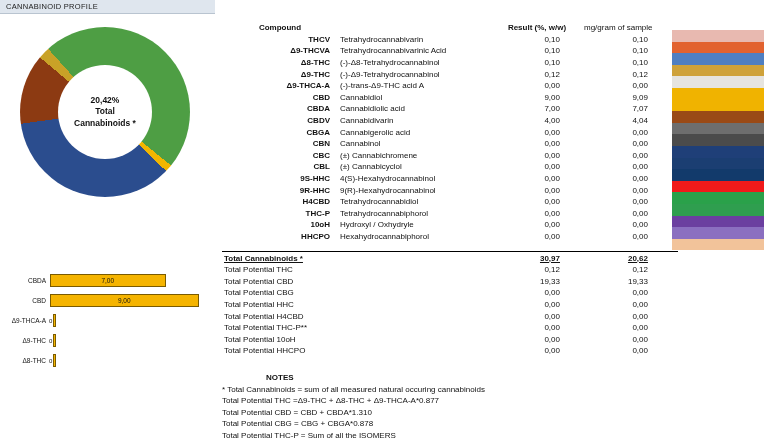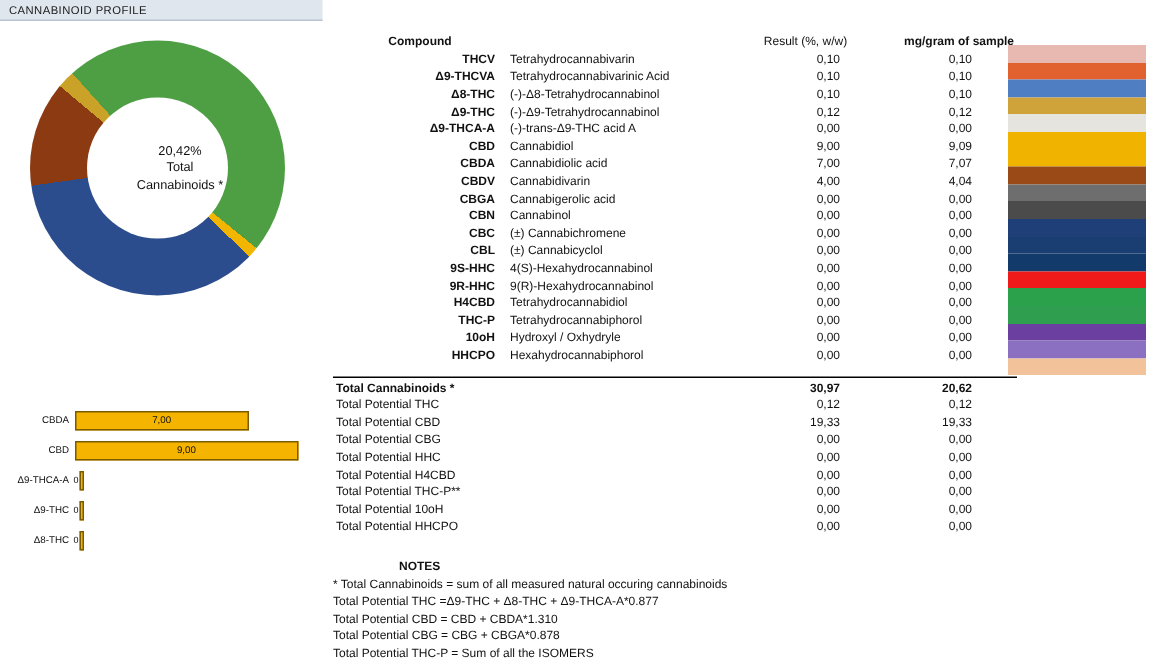--- a/index.html
+++ b/index.html
@@ -33,23 +33,23 @@
       #8c3a12 262deg 310deg,
       #c9a227 310deg 318deg,
       #4e9e44 318deg 360deg
     );
   }
   .donut:after{
     content:"";position:absolute;left:38px;top:38px;width:94px;height:94px;
     border-radius:50%;background:#fff;
   }
   .donut-label{
-    position:absolute;left:27px;top:5px;width:170px;height:170px;
+    position:absolute;left:12px;top:5px;width:170px;height:170px;
     display:flex;flex-direction:column;align-items:center;justify-content:center;
-    font-size:8.5px;font-weight:normal;line-height:1.35;text-align:center;color:#111;
+    font-size:8.5px;font-weight:bold;line-height:1.35;text-align:center;color:#111;
   }
   
   .bars{
     position:absolute;left:0px;top:272px;width:215px;height:110px;
   }
   .bar-row{
     display:flex;align-items:center;height:17px;margin-bottom:3px;
   }
   .bar-cat{
     width:46px;text-align:right;padding-right:3px;font-size:6.5px;color:#111;
@@ -63,30 +63,30 @@
   }
   .bar-fill.tiny{justify-content:flex-start;}
   
   .table{
     position:absolute;left:222px;top:6px;width:548px;margin-top:16px;
   }
   table{border-collapse:collapse;width:440px;table-layout:fixed;}
   th,td{font-size:8px;padding:0 2px;height:11.6px;vertical-align:middle;}
   th.c-comp{width:112px;text-align:center;font-weight:bold;}
   th.c-name{width:150px;text-align:left;font-weight:bold;}
-  th.c-res{width:86px;text-align:center;font-weight:normal;}
-  th.c-mg{width:92px;text-align:right;font-weight:bold;line-height:1.05;}
+  th.c-res{width:86px;text-align:center;font-weight:bold;}
+  th.c-mg{width:92px;text-align:left;font-weight:normal;line-height:1.05;}
   td.c-comp{text-align:right;font-weight:bold;padding-right:8px;}
   td.c-name{text-align:left;}
   td.c-res{text-align:right;padding-right:22px;}
   td.c-mg{text-align:right;padding-right:30px;}
   .rule-top td{border-top:1px solid #000;}
   .totals td{font-size:8px;height:11.6px;}
   .totals .lbl{text-align:left;padding-left:2px;}
-  .totals .bold{font-weight:bold;}
+  .totals .bold{font-weight:bold;text-decoration:underline;}
   
   .swatches{
     position:absolute;left:672px;top:30px;width:92px;
   }
   .sw{height:11.6px;width:92px;}
   
   .notes{
     position:absolute;left:222px;top:372px;width:540px;font-size:8px;line-height:11.6px;
   }
   .notes .h{font-weight:bold;margin-left:44px;}

